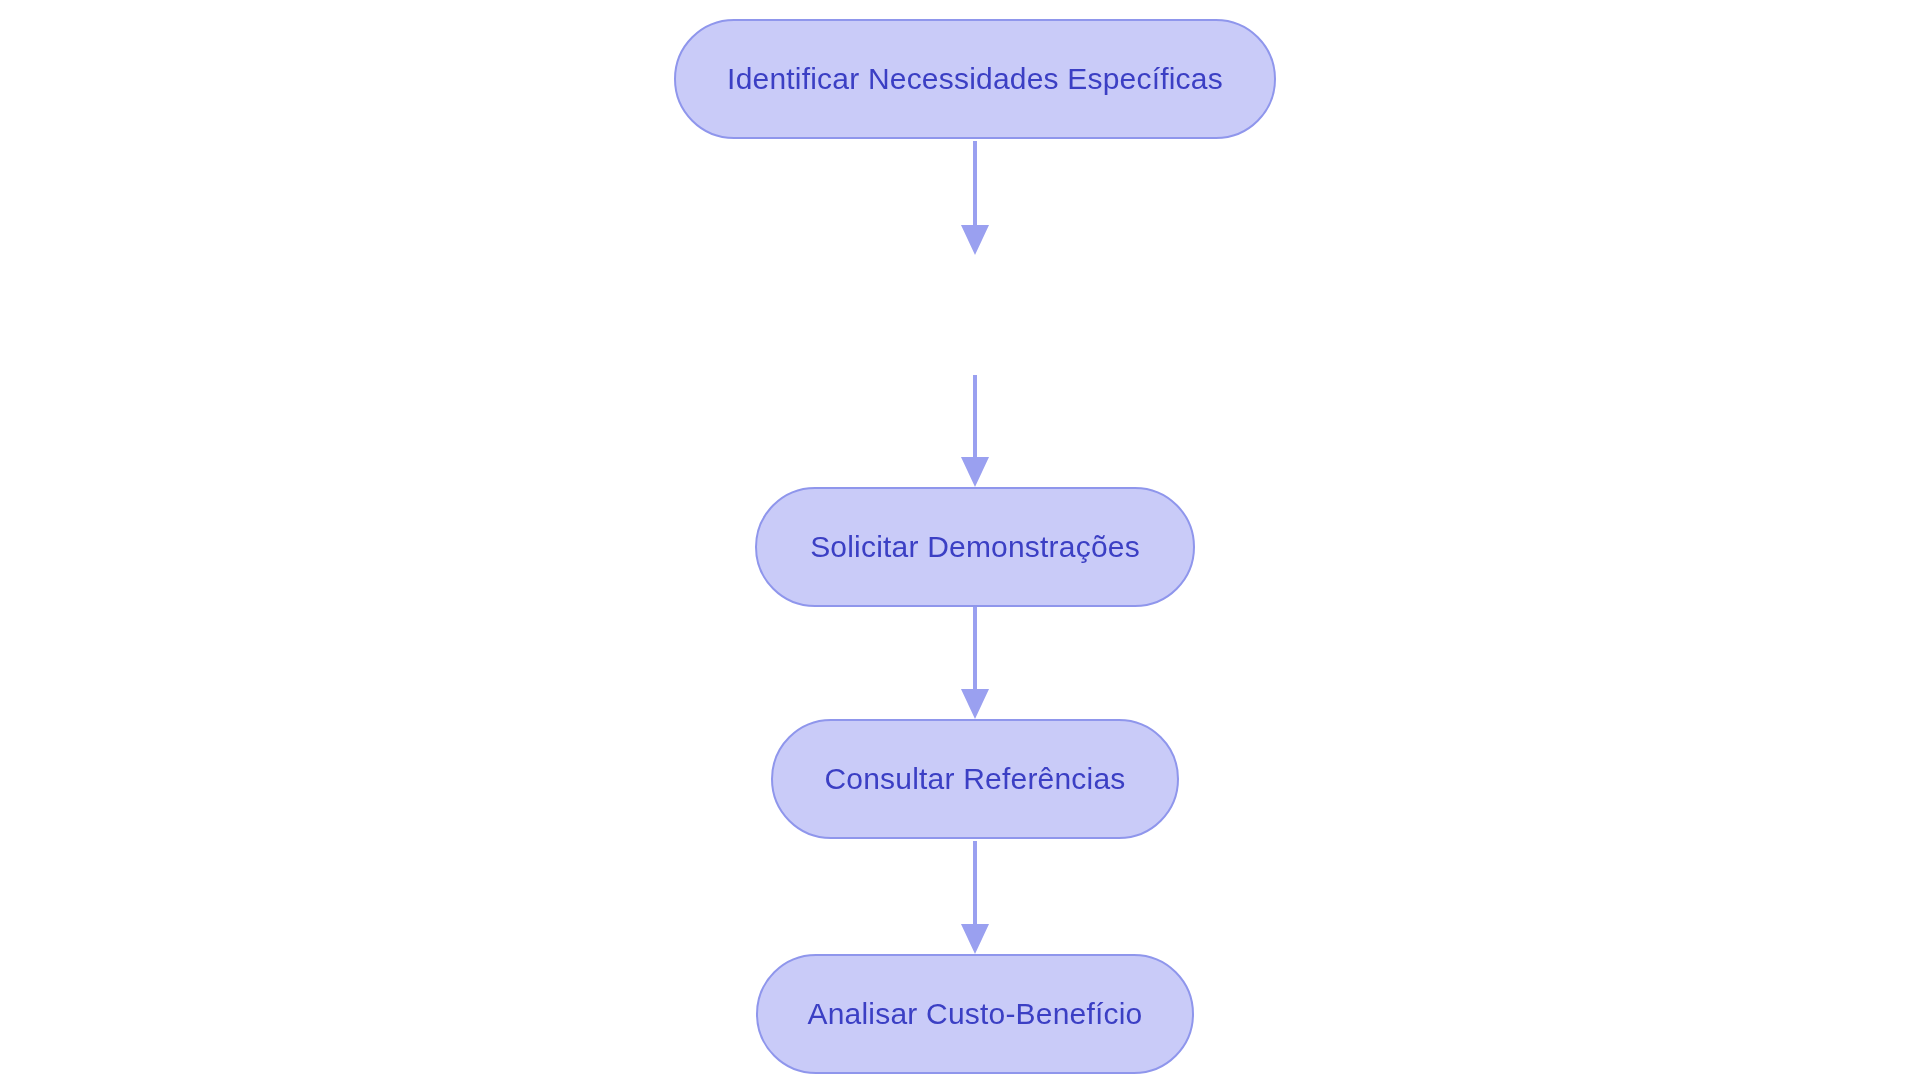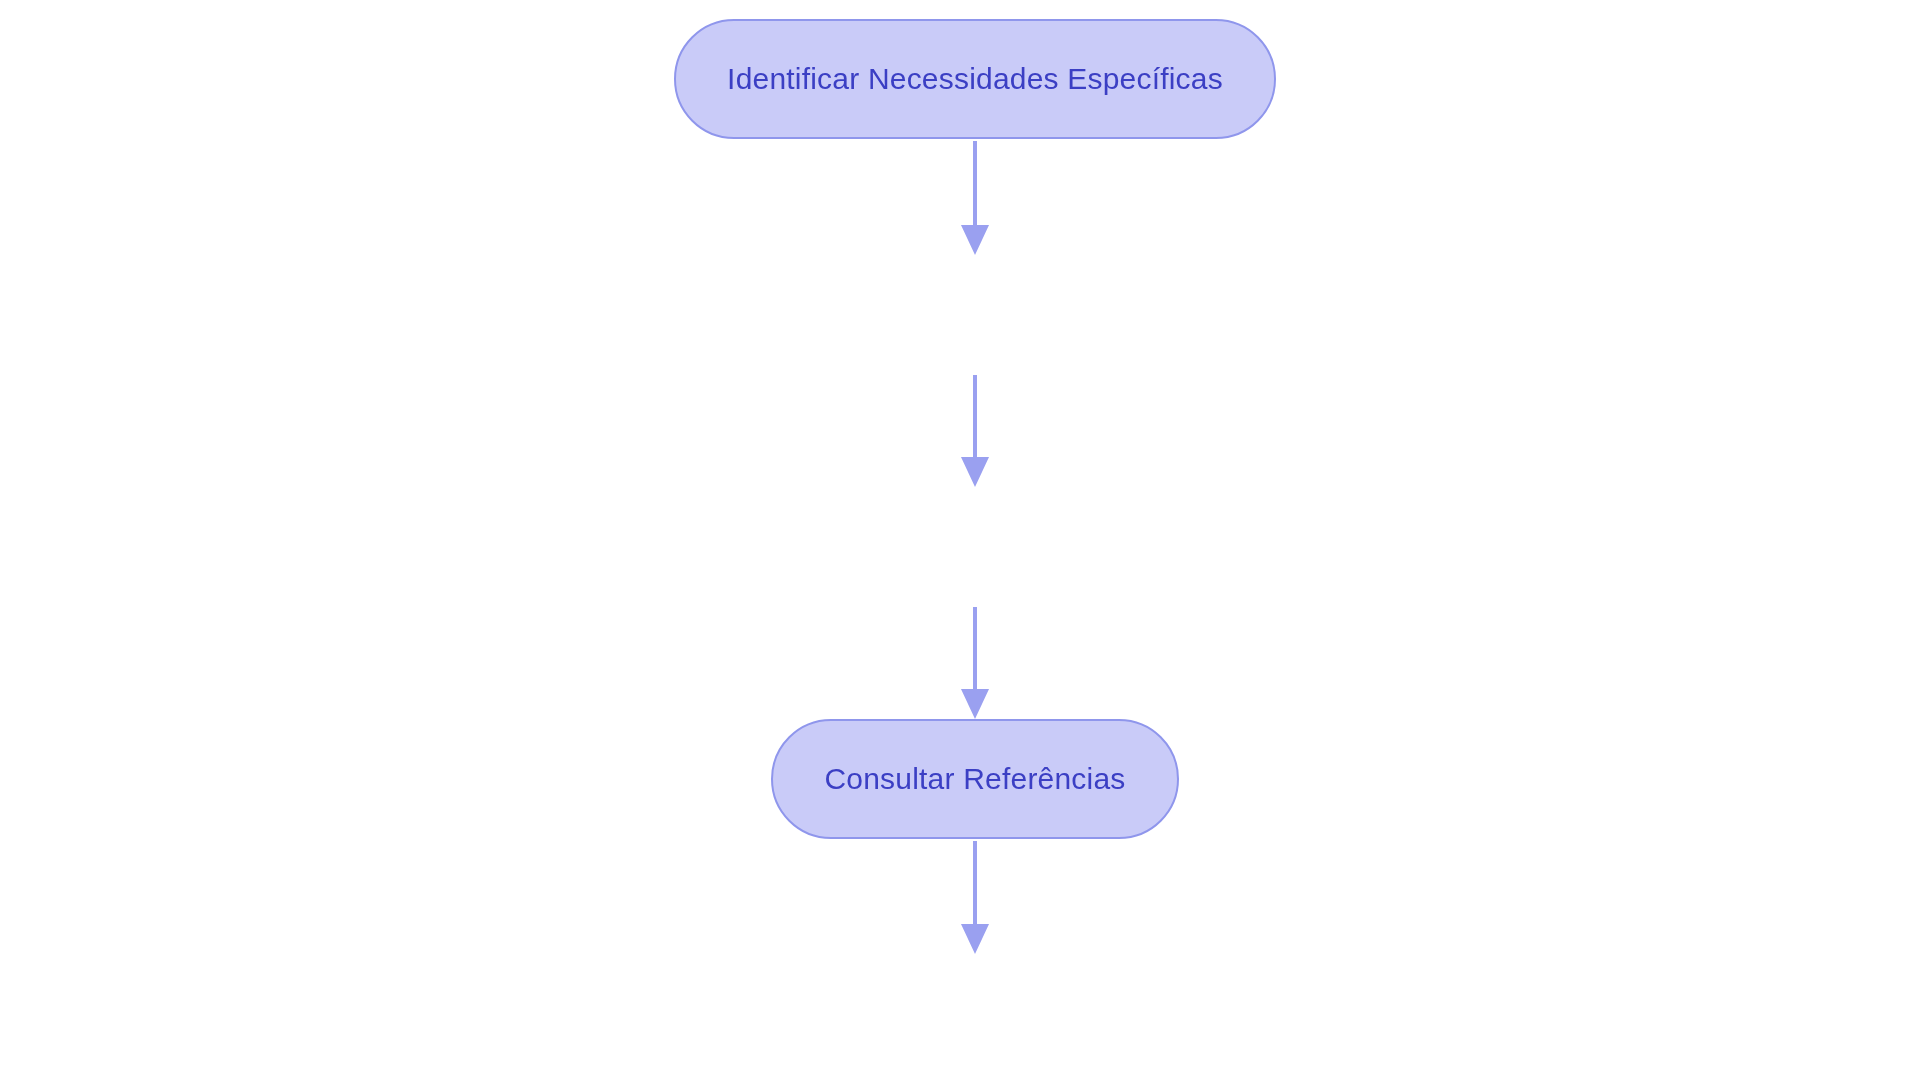--- a/index.html
+++ b/index.html
@@ -91,29 +91,35 @@
     <div class="arrow-line"></div>
     <div class="arrow-head"></div>
   </div>
 
 
   <div class="arrow a2">
     <div class="arrow-line"></div>
     <div class="arrow-head"></div>
   </div>
 
+  <div class="node n3">
+    <span class="label">Solicitar Demonstrações</span>
+  </div>
 
   <div class="arrow a3">
     <div class="arrow-line"></div>
     <div class="arrow-head"></div>
   </div>
 
   <div class="node n4">
     <span class="label">Consultar Referências</span>
   </div>
 
   <div class="arrow a4">
     <div class="arrow-line"></div>
     <div class="arrow-head"></div>
   </div>
 
+  <div class="node n5">
+    <span class="label">Analisar Custo-Benefício</span>
+  </div>
 
 </div>
 
 </body></html>

